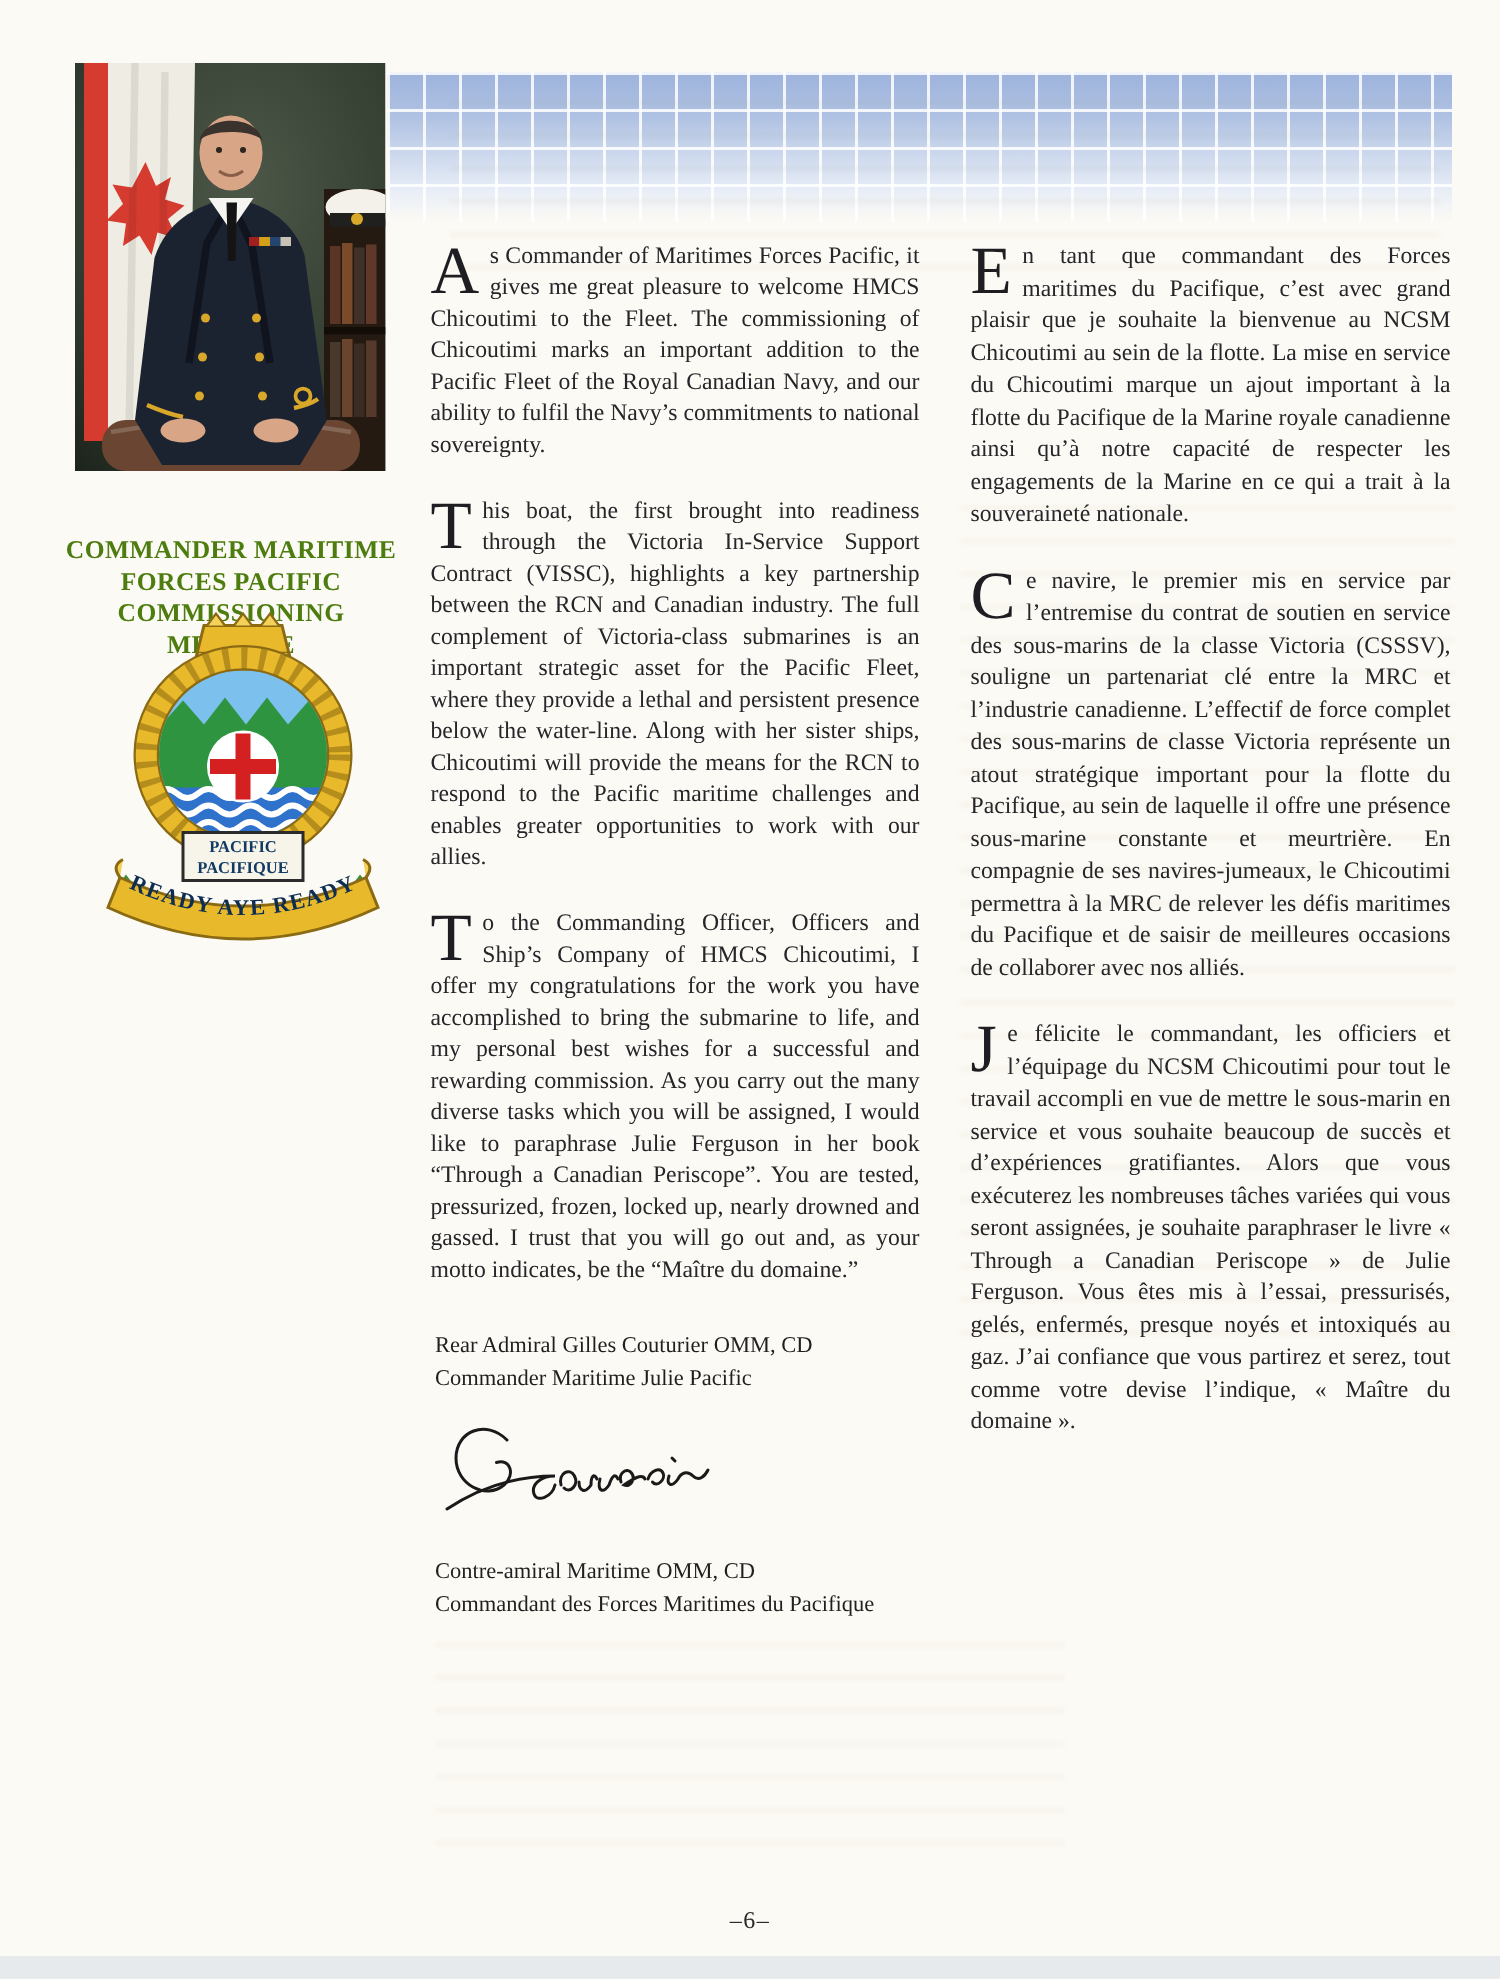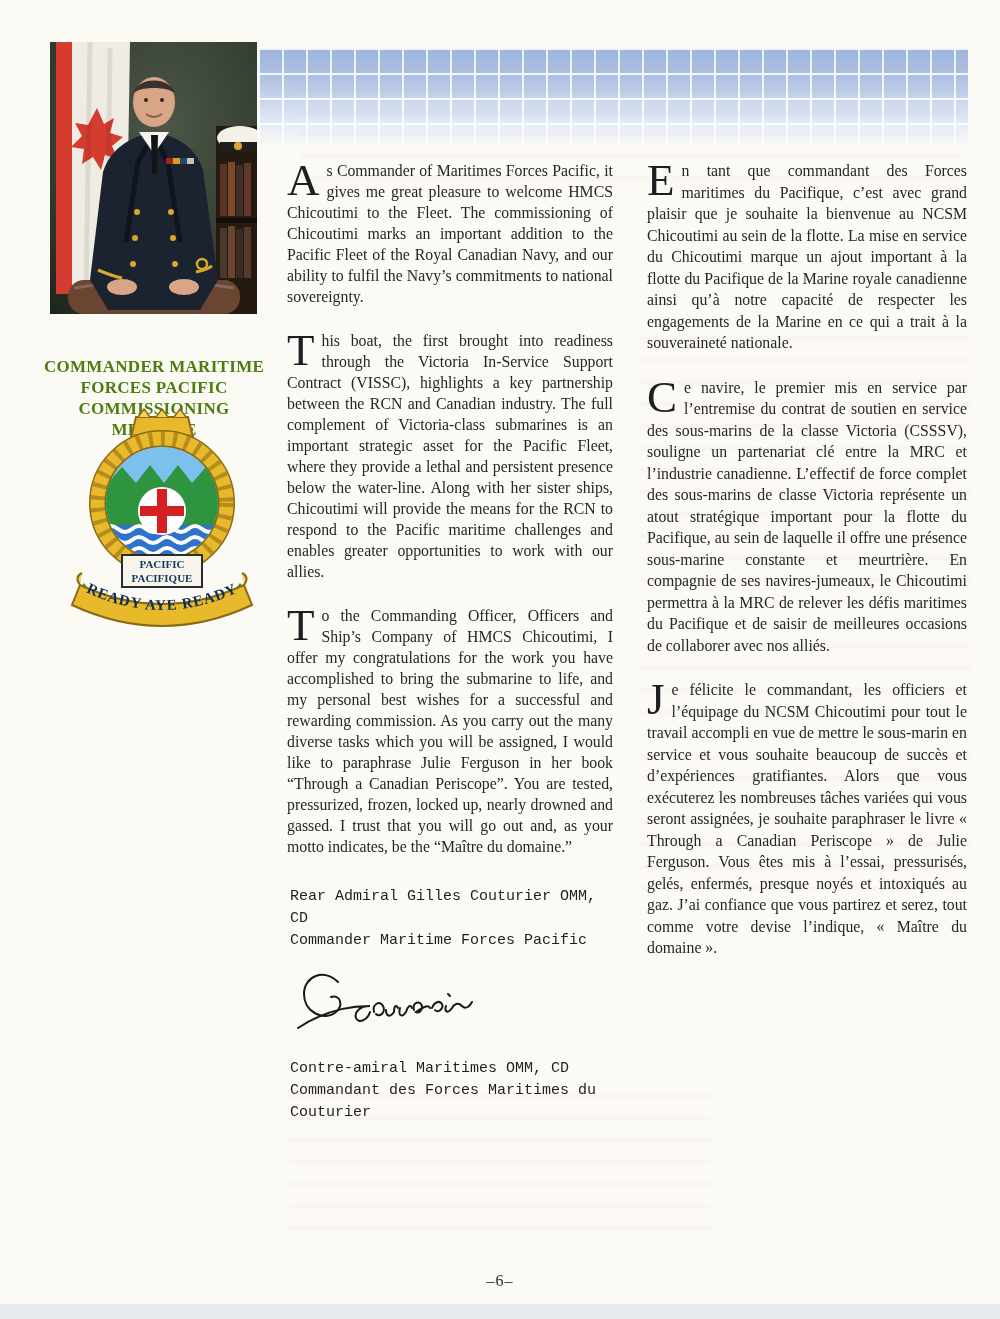--- a/index.html
+++ b/index.html
@@ -43,21 +43,21 @@
   .para{
     text-align:justify;font-size:15.8px;line-height:21px;margin:0 0 23px 0;
     color:#26262a;
   }
   .dropcap{
     float:left;font-size:45px;line-height:35px;padding:3px 7px 0 0;color:#1d1d22;
   }
   .col-fr .para{line-height:21.5px;}
 
   .sig-block{position:absolute;left:290px;top:886px;width:330px;}
-  .sig-line{font-family:Liberation Mono, monospace;font-size:15px;line-height:22px;color:#1f1f1f;}
+  .sig-line{font-family:Liberation Serif, serif;font-size:15px;line-height:22px;color:#1f1f1f;}
   .sig-script{margin:14px 0 10px 4px;}
 
   .page-number{
     position:absolute;left:0;top:1272px;width:100%;text-align:center;
     font-size:16px;color:#2a2a2a;letter-spacing:1px;
   }
   .bottom-strip{
     position:absolute;left:0;right:0;bottom:0;height:15px;
     background:#d3dce8;opacity:.55;
   }
@@ -200,36 +200,36 @@
   </div>
 
   <div class="col col-fr">
     <p class="para"><span class="dropcap">E</span><span>n tant que commandant des Forces maritimes du Pacifique, c’est avec grand plaisir que je souhaite la bienvenue au NCSM Chicoutimi au sein de la flotte. La mise en service du Chicoutimi marque un ajout important à la flotte du Pacifique de la Marine royale canadienne ainsi qu’à notre capacité de respecter les engagements de la Marine en ce qui a trait à la souveraineté nationale.</span></p>
     <p class="para"><span class="dropcap">C</span><span>e navire, le premier mis en service par l’entremise du contrat de soutien en service des sous-marins de la classe Victoria (CSSSV), souligne un partenariat clé entre la MRC et l’industrie canadienne. L’effectif de force complet des sous-marins de classe Victoria représente un atout stratégique important pour la flotte du Pacifique, au sein de laquelle il offre une présence sous-marine constante et meurtrière. En compagnie de ses navires-jumeaux, le Chicoutimi permettra à la MRC de relever les défis maritimes du Pacifique et de saisir de meilleures occasions de collaborer avec nos alliés.</span></p>
     <p class="para"><span class="dropcap">J</span><span>e félicite le commandant, les officiers et l’équipage du NCSM Chicoutimi pour tout le travail accompli en vue de mettre le sous-marin en service et vous souhaite beaucoup de succès et d’expériences gratifiantes. Alors que vous exécuterez les nombreuses tâches variées qui vous seront assignées, je souhaite paraphraser le livre « Through a Canadian Periscope » de Julie Ferguson. Vous êtes mis à l’essai, pressurisés, gelés, enfermés, presque noyés et intoxiqués au gaz. J’ai confiance que vous partirez et serez, tout comme votre devise l’indique, « Maître du domaine ».</span></p>
   </div>
 
   <div class="sig-block">
     <div class="sig-line">Rear Admiral Gilles Couturier OMM, CD</div>
-    <div class="sig-line">Commander Maritime Forces Pacific</div>
+    <div class="sig-line">Commander Maritime Julie Pacific</div>
     <div class="sig-script">
       <svg width="180" height="78" viewBox="0 0 180 78">
         <g fill="none" stroke="#1a1a1a" stroke-width="2" stroke-linecap="round">
           <path d="M44 16 C30 2 10 10 10 28 C10 46 30 56 42 46 C50 39 46 28 37 31"></path>
           <path d="M4 62 C28 46 52 40 76 40 C66 40 60 46 62 52 C64 58 74 54 76 46"></path>
           <path d="M80 46 C78 38 86 34 89 40 C92 46 86 52 82 48"></path>
           <path d="M92 44 C92 50 96 52 100 46 C100 40 102 38 104 42"></path>
           <path d="M106 42 C104 50 108 52 112 46 C114 40 116 38 118 42"></path>
           <path d="M120 44 C118 38 124 34 127 38 C130 42 126 48 122 46 C128 42 134 38 136 42"></path>
           <path d="M138 42 C140 36 146 34 148 38 C150 42 144 48 141 44"></path>
           <path d="M152 40 C150 46 154 48 158 42 C160 38 164 36 168 40 C172 44 176 40 178 36"></path>
           <path d="M154 28 l2 2"></path>
         </g>
       </svg>
     </div>
-    <div class="sig-line">Contre-amiral Maritimes OMM, CD</div>
-    <div class="sig-line">Commandant des Forces Maritimes du Couturier</div>
+    <div class="sig-line">Contre-amiral Maritime OMM, CD</div>
+    <div class="sig-line">Commandant des Forces Maritimes du Pacifique</div>
   </div>
 
   <div class="page-number">–6–</div>
   <div class="bottom-strip"></div>
 
 </div>
 
 </body></html>

